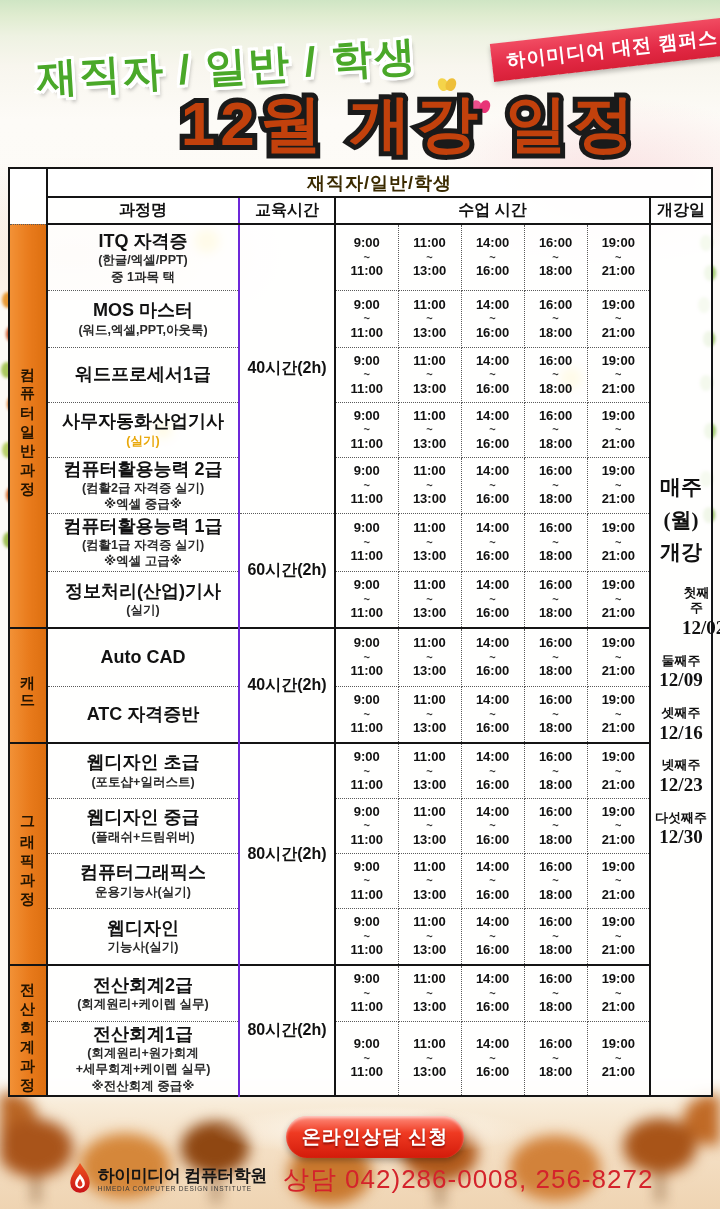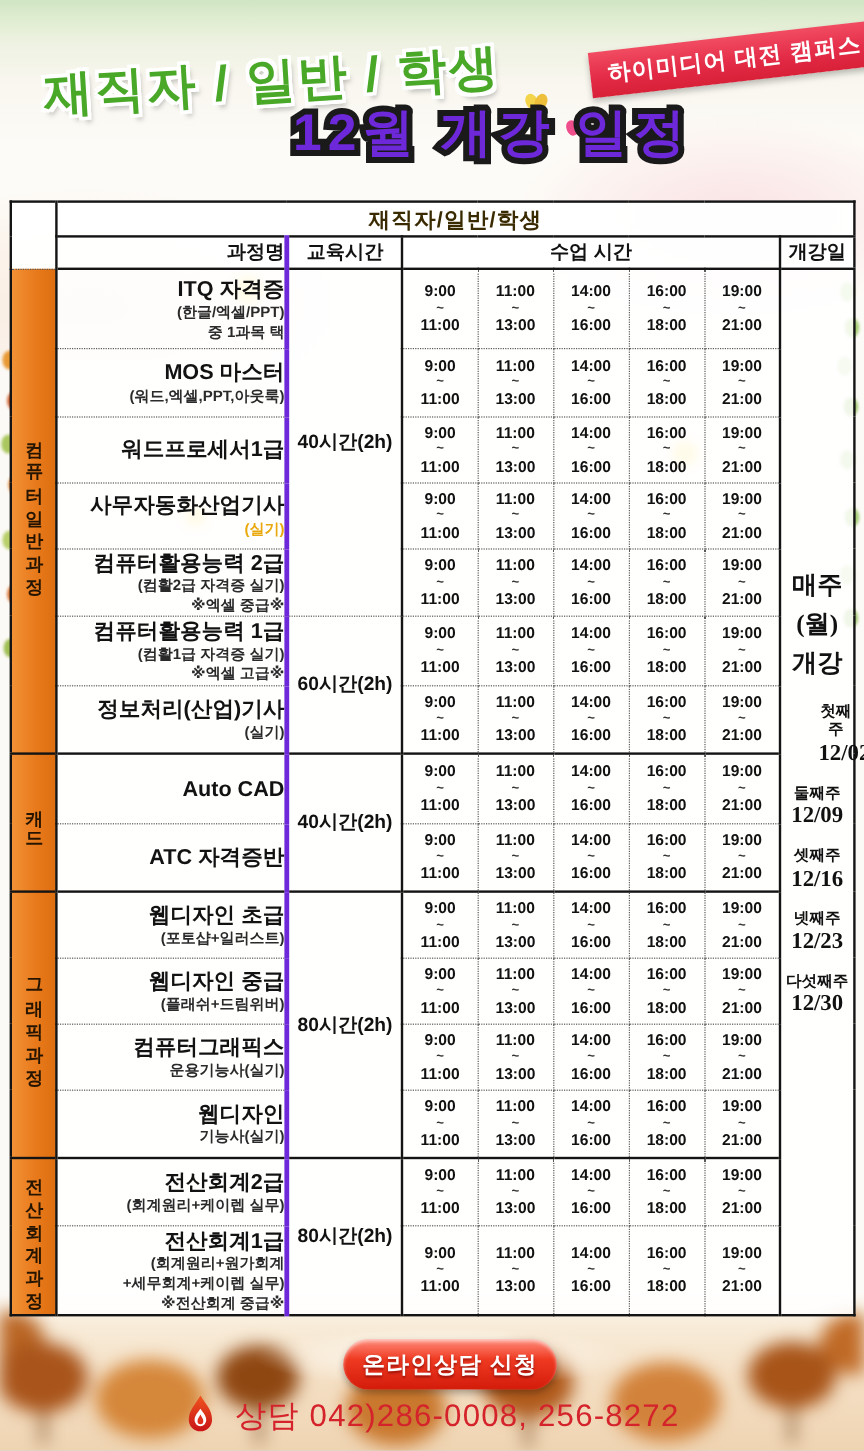--- a/index.html
+++ b/index.html
@@ -61,41 +61,41 @@
   .ribbon{
     position:absolute;z-index:3;left:492px;top:44px;width:242px;height:38px;
     background:linear-gradient(180deg,#f14c62 0%,#e32a46 60%,#d82038 100%);
     transform:rotate(-6.5deg);transform-origin:left center;
     display:flex;align-items:center;justify-content:center;
     color:#fff;font-size:19px;font-weight:bold;letter-spacing:1px;white-space:nowrap;
     box-shadow:0 3px 5px rgba(0,0,0,.25);
   }
   .main-title{
     position:absolute;z-index:3;left:150px;top:82px;width:520px;text-align:center;
-    font-size:43px;font-weight:800;letter-spacing:5px;color:#6d28d9;white-space:nowrap;
+    font-size:62px;font-weight:800;letter-spacing:5px;color:#c2410c;white-space:nowrap;
   }
   .main-title .tx{position:relative;display:inline-block;}
   .main-title .tx::before{
     content:attr(data-text);position:absolute;left:0;top:0;z-index:-1;
     -webkit-text-stroke:10px #1a1a1a;
   }
   
   .table-wrap{position:absolute;z-index:2;left:8px;top:167px;}
   table.schedule{border-collapse:collapse;table-layout:fixed;width:703px;border:2px solid #141414;}
   .schedule th,.schedule td{padding:0;border:1px dotted #5a5a5a;text-align:center;vertical-align:middle;background:rgba(255,255,255,.85);}
   .schedule thead th{background:rgba(255,255,255,.95);}
   th.corner{background:rgba(255,255,255,.72);border-right:2px solid #141414;
     background-image:linear-gradient(to top right, rgba(0,0,0,0) calc(50% - 1px), #222 calc(50% - 1px), #222 calc(50% + 1px), rgba(0,0,0,0) calc(50% + 1px));}
   th.band{
     background:linear-gradient(180deg,#ffd95e 0%,#ffc93e 45%,#f0a51a 100%);
     font-size:18px;font-weight:bold;color:#3a2a00;height:27px;letter-spacing:1px;
     border-bottom:2px solid #141414;border-top:1.5px solid #b07d00;
   }
   tr.colhead th{height:25px;font-size:16px;font-weight:bold;color:#111;border-bottom:2px solid #141414;}
-  th.h-course,td.course-cell{border-left:2px solid #141414;border-right:4px solid #6d28d9;text-align:right;}
+  th.h-course,td.course-cell{border-left:2px solid #141414;border-right:2px solid #6d28d9;}
   th.h-hours,td.hours-cell{border-right:2px solid #141414;}
   th.h-time{border-right:2px solid #141414;}
   td.time-cell{font-size:13px;font-weight:bold;color:#111;line-height:1.35;}
   td.time-cell .tilde{font-size:11px;line-height:.95;color:#333;}
   td.time-last{border-right:2px solid #141414;}
   td.cat-cell{background:linear-gradient(90deg,#f29136 0%,#e87a1b 55%,#dd6f10 100%);border-right:2px solid #141414;}
   td.cat-cell .cat-text{writing-mode:vertical-rl;text-orientation:upright;font-size:15px;font-weight:bold;color:#241400;letter-spacing:4px;line-height:1;}
   td.course-cell .course-name{font-size:18px;font-weight:bold;color:#121212;line-height:1.25;}
   td.course-cell .course-sub{font-size:12.5px;font-weight:bold;color:#2a2a2a;line-height:1.3;}
   td.course-cell .course-sub.gold{color:#e9a80b;}
@@ -690,17 +690,21 @@
         <defs>
           <linearGradient id="fg" x1="0" y1="0" x2="0" y2="1">
             <stop offset="0" stop-color="#f0541e"></stop>
               <stop offset="1" stop-color="#c81418"></stop>
           </linearGradient>
         </defs>
         <path d="M10 0 C13.5 6 18 9.5 18 16.5 a8 8 0 1 1 -16 0 C2 10.5 6.5 6 10 0 Z" fill="url(#fg)"></path>
         <path d="M10 9 C12 12 14 13.5 14 17 a4 4 0 1 1 -8 0 C6 13.5 8 12 10 9 Z" fill="#fff"></path>
         <path d="M10 13 C11 15 12 15.8 12 17.6 a2 2 0 1 1 -4 0 C8 15.8 9 15 10 13 Z" fill="#e0301e"></path>
       </svg>
+      <div class="logo-text">
+        <div class="logo-name">하이미디어 컴퓨터학원</div>
+        <div class="logo-sub">HIMEDIA COMPUTER DESIGN INSTITUTE</div>
+      </div>
     </div>
     <div class="contact">상담 042)286-0008, 256-8272</div>
   </div>
 
 </div>
 
 </body></html>

